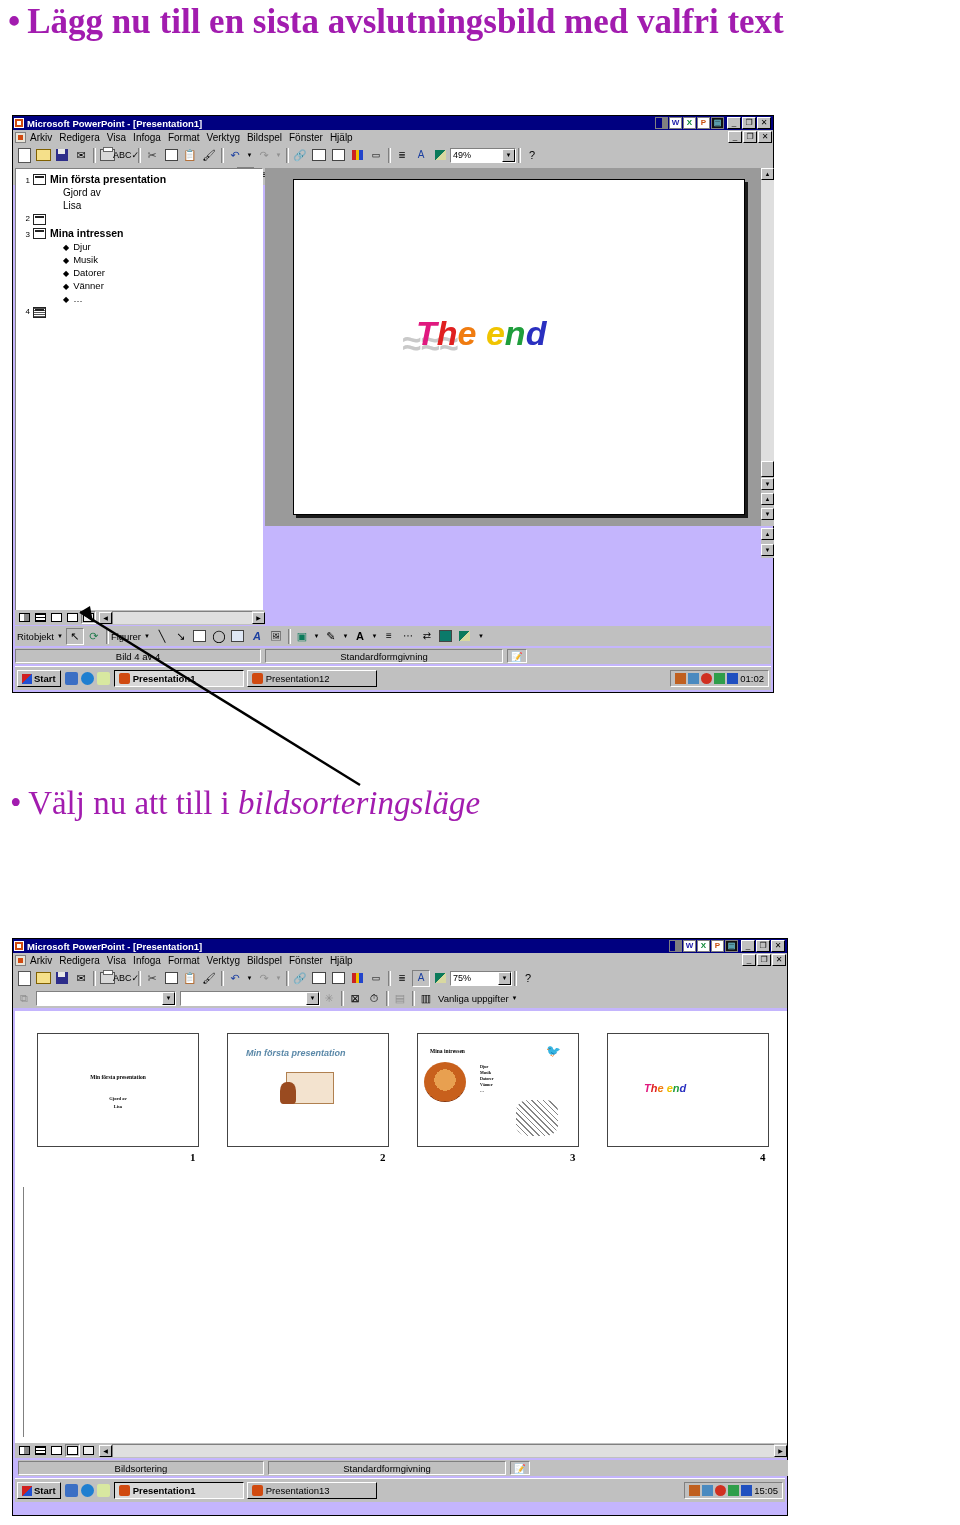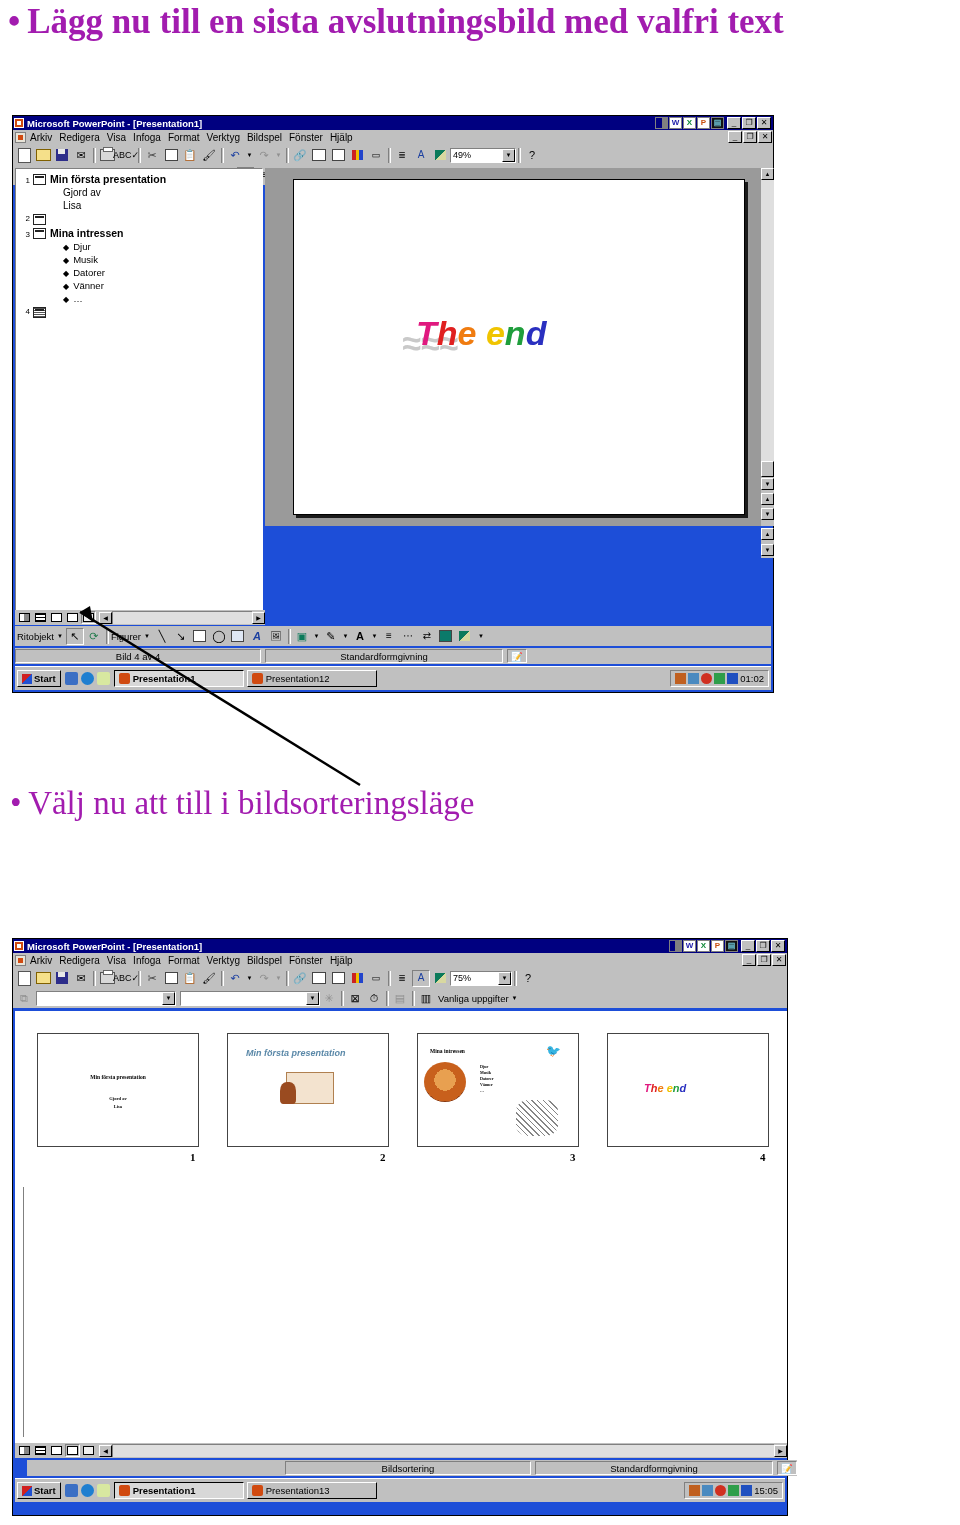--- a/index.html
+++ b/index.html
@@ -3,24 +3,24 @@
 <meta charset="utf-8">
 <style>
   html,body{margin:0;padding:0;background:#ffffff;}
   body{width:960px;height:1525px;position:relative;font-family:"Liberation Sans",sans-serif;overflow:hidden;}
 
   
   .doc-line{position:absolute;font-family:"Liberation Serif",serif;color:#a21caf;white-space:nowrap;}
   .doc-line .bullet{display:inline-block;width:.55em;}
   #heading-top{left:8px;top:2px;font-size:35px;font-weight:bold;}
   #heading-mid{left:10px;top:785px;font-size:33px;}
-  .ital{text-align:right;}
+  .ital{font-style:italic;text-align:right;}
 
   
-  .win{position:absolute;background:#1d4ed8;border:1px solid #000;box-sizing:border-box;}
+  .win{position:absolute;background:#c4b5fd;border:1px solid #000;box-sizing:border-box;}
   .titlebar{height:14px;background:#000080;display:flex;align-items:center;padding:0 1px;box-sizing:border-box;}
   .titlebar .tb-text{color:#fff;font-size:9.5px;font-weight:bold;margin-left:3px;letter-spacing:0px;font-family:"Liberation Sans",sans-serif;white-space:nowrap;}
   .appicon{width:10px;height:10px;background:#d04a10;border:1px solid #fff;box-sizing:border-box;flex:0 0 auto;position:relative;}
   .appicon:after{content:"";position:absolute;left:2px;top:2px;width:4px;height:4px;background:#fff;}
   .spacer{flex:1 1 auto;}
   .sysbtns{display:flex;gap:1px;margin-right:1px;}
   .sysbtn{width:14px;height:12px;background:#c0c0c0;border-top:1px solid #fff;border-left:1px solid #fff;border-right:1px solid #000;border-bottom:1px solid #000;font-size:8px;line-height:10px;text-align:center;color:#000;box-sizing:border-box;font-family:"Liberation Sans",sans-serif;}
   .officebar{display:flex;gap:1px;align-items:center;margin-right:3px;}
   .obtn{width:13px;height:12px;border:1px solid #808080;box-sizing:border-box;font-size:8px;line-height:10px;text-align:center;font-weight:bold;color:#fff;}
   .ob-grid{background:linear-gradient(90deg,#000080 50%,#808080 50%);}
@@ -728,21 +728,21 @@
         <span class="vb-g" style="background:#fff;"></span>
       </span>
     <span class="vbtn">
         <span class="vb-g" style="background:#eee;"></span>
       </span>
     <span class="sb-btn" style="margin-left:2px;">◀</span>
     <span style="flex:1 1 auto;height:13px;background:#dfdfdf;border-top:1px solid #808080;border-left:1px solid #808080;box-sizing:border-box;"></span>
     <span class="sb-btn">▶</span>
   </div>
 
-  <div class="statusbar" style="left:14px;top:521px;width:770px;height:16px;justify-content:flex-end;">
+  <div class="statusbar" style="left:5px;top:521px;width:770px;height:16px;">
     <span class="status-cell" style="width:246px;">Bildsortering</span>
     <span class="status-cell" style="width:238px;margin-left:4px;">Standardformgivning</span>
     <span class="status-cell" style="width:20px;margin-left:4px;">📝</span>
   </div>
 
   <div class="taskbar" style="left:2px;top:539px;width:770px;height:24px;">
     <span class="startbtn">
       <span class="flag"></span>
       <span>Start</span>
     </span>

